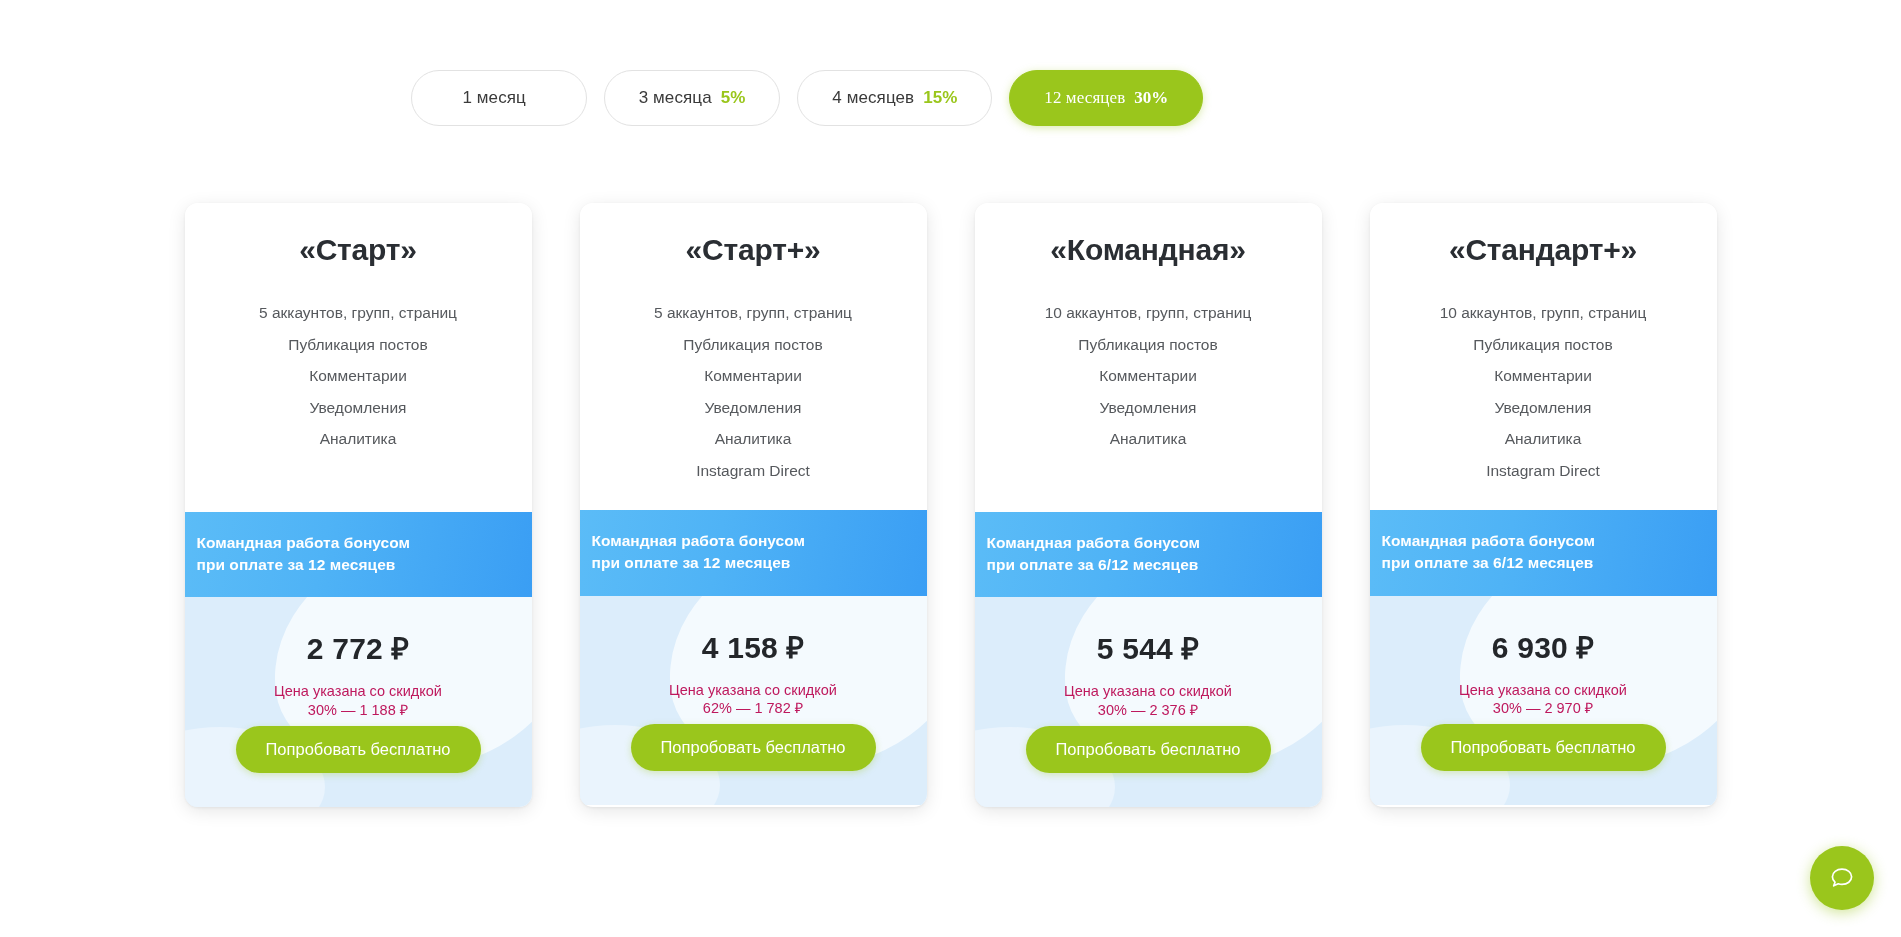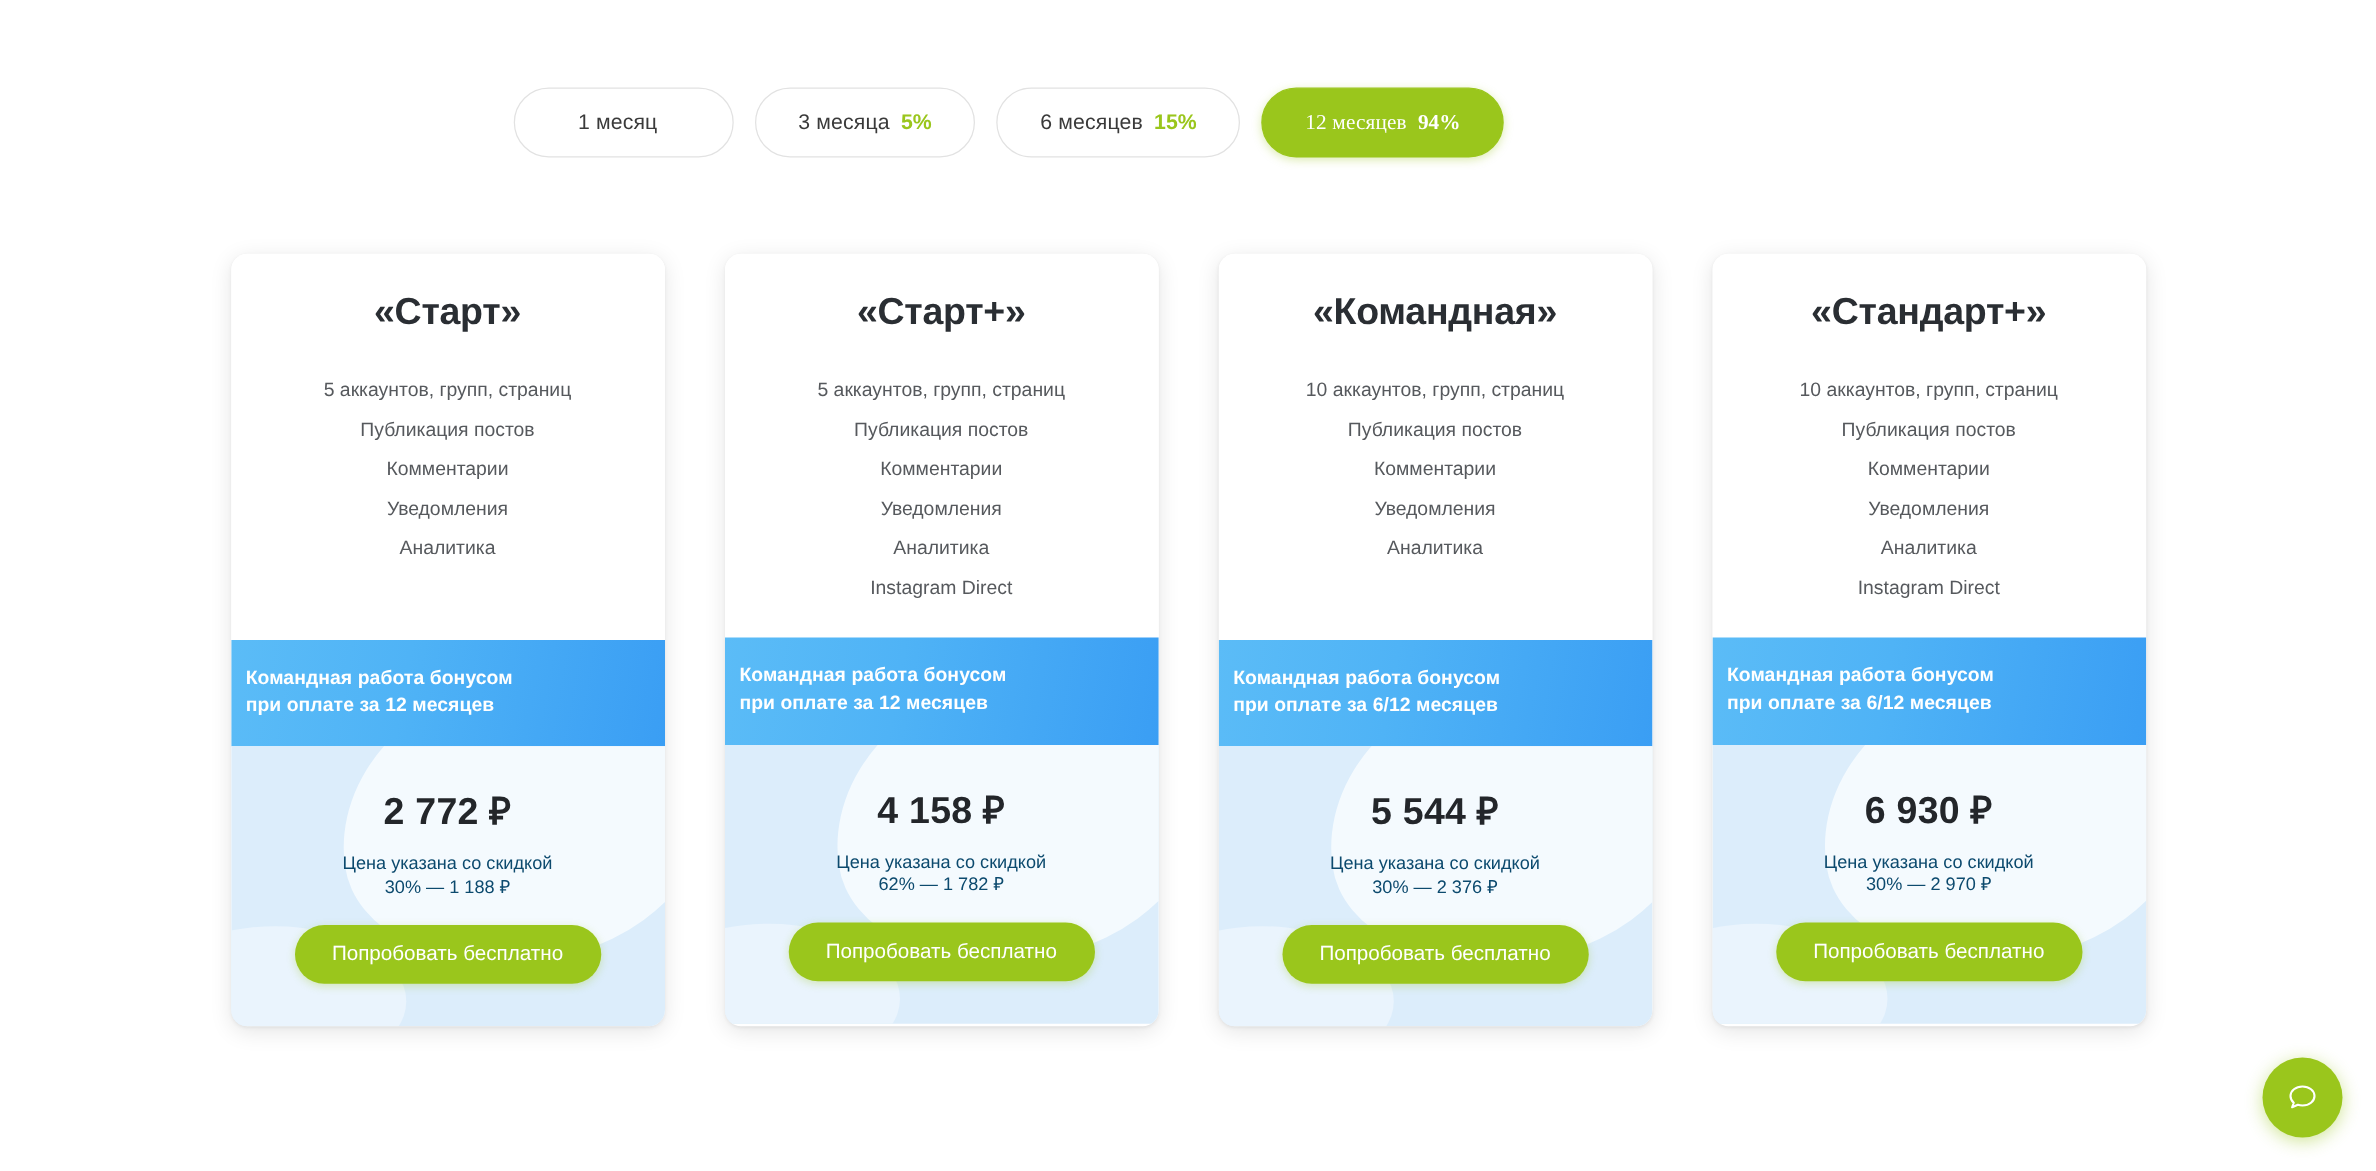--- a/index.html
+++ b/index.html
@@ -160,23 +160,23 @@
   .price {
     font-size: 30px;
     font-weight: bold;
     color: #23262a;
     letter-spacing: .2px;
     margin-bottom: 14px;
   }
 
   .price-note {
     font-size: 14.5px;
-    color: #0c4a6e;
+    color: #be185d;
     line-height: 1.25;
-    margin-bottom: 21px;
+    margin-bottom: 7px;
   }
 
   .cta {
     display: inline-flex;
     align-items: center;
     justify-content: center;
     height: 47px;
     padding: 0 30px;
     border: none;
     border-radius: 24px;
@@ -217,27 +217,27 @@
       <span class="tab-label">1 месяц</span>
       <span class="tab-discount"></span>
     </div>
 
     <div class="tab tab-2">
       <span class="tab-label">3 месяца</span>
       <span class="tab-discount">5%</span>
     </div>
 
     <div class="tab tab-3">
-      <span class="tab-label">6 месяцев</span>
+      <span class="tab-label">4 месяцев</span>
       <span class="tab-discount">15%</span>
     </div>
 
     <div class="tab tab-4 is-active">
       <span class="tab-label">12 месяцев</span>
-      <span class="tab-discount">94%</span>
+      <span class="tab-discount">30%</span>
     </div>
 
   </div>
 
   <div class="cards">
 
     <div class="card">
       <div class="card-top has-5">
         <div class="card-title">«Старт»</div>
         <div class="feature-list">

